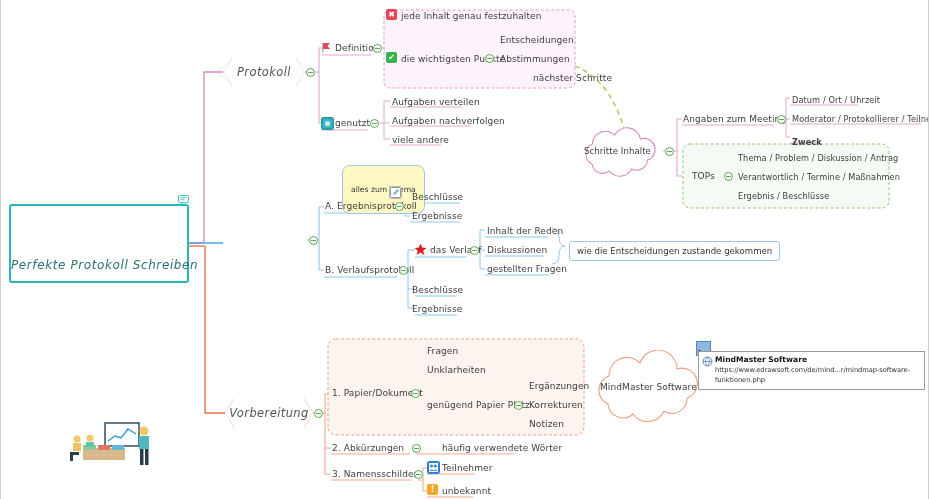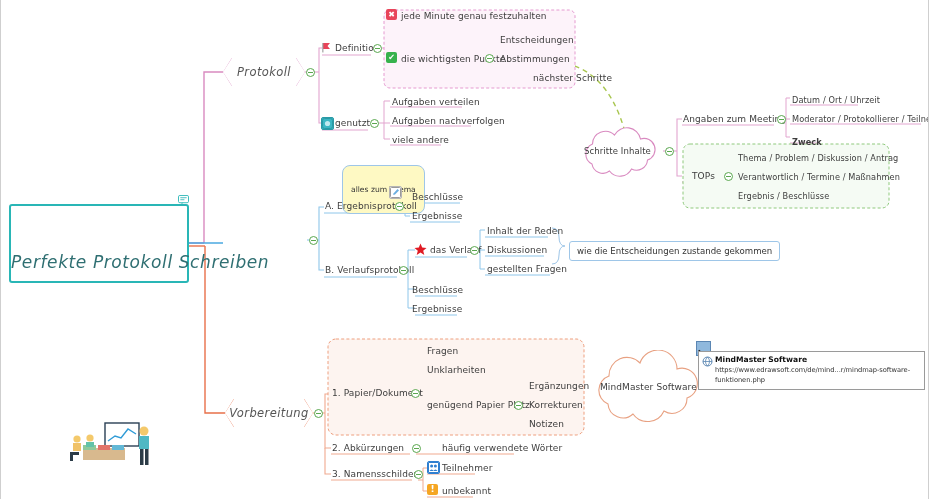--- a/index.html
+++ b/index.html
@@ -14,21 +14,21 @@
 
   
   .central{
     left:8px;top:204px;width:180px;height:79px;
     border:2px solid #29b6b6;border-radius:3px;background:#ffffff;
     box-sizing:border-box;
   }
   .central .ctitle{
     position:absolute;left:0;right:0;bottom:9px;text-align:center;
     font-family:"DejaVu Sans","Liberation Sans",sans-serif;
-    font-size:17px;color:#2f6f72;letter-spacing:.6px;font-style:italic;
+    font-size:12px;color:#2f6f72;letter-spacing:.6px;font-style:italic;
   }
   .note-badge{position:absolute;right:-2px;top:-11px;width:11px;height:10px;}
 
   
   .hex{
     display:flex;align-items:center;justify-content:center;
     font-style:italic;font-size:11.5px;letter-spacing:.4px;
     height:28px;box-sizing:border-box;background:#fff;
     clip-path:polygon(9px 0,calc(100% - 9px) 0,100% 50%,calc(100% - 9px) 100%,9px 100%,0 50%);
   }
@@ -287,21 +287,21 @@
   <div class="collapse" style="left:313px;top:409px;"></div>
 
   <svg class="ic ic-flag" style="left:320px;top:42px;" viewBox="0 0 11 11">
     <path d="M2 1 H9 L6.5 4 L9 7 H2 Z" fill="#e8445a"></path>
     <rect x="1.3" y="1" width="1.1" height="9.5" fill="#9a9a9a"></rect>
   </svg>
   <div class="lbl" style="left:334px;top:42px;">Definition</div>
   <div class="collapse" style="left:372px;top:44px;"></div>
 
   <div class="ic ic-x" style="left:385px;top:9px;">✖</div>
-  <div class="lbl" style="left:400px;top:10px;">jede Minute genau festzuhalten</div>
+  <div class="lbl" style="left:400px;top:10px;">jede Inhalt genau festzuhalten</div>
 
   <div class="ic ic-chk" style="left:385px;top:52px;">✔</div>
   <div class="lbl" style="left:400px;top:53px;">die wichtigsten Punkte</div>
   <div class="collapse" style="left:484px;top:54px;"></div>
 
   <div class="lbl" style="left:499px;top:34px;">Entscheidungen</div>
   <div class="lbl" style="left:499px;top:53px;">Abstimmungen</div>
   <div class="lbl" style="left:499px;top:72px;margin-left:33px;">nächster Schritte</div>
 
   <svg class="ic ic-teal" style="left:320px;top:117px;" viewBox="0 0 11 11">

